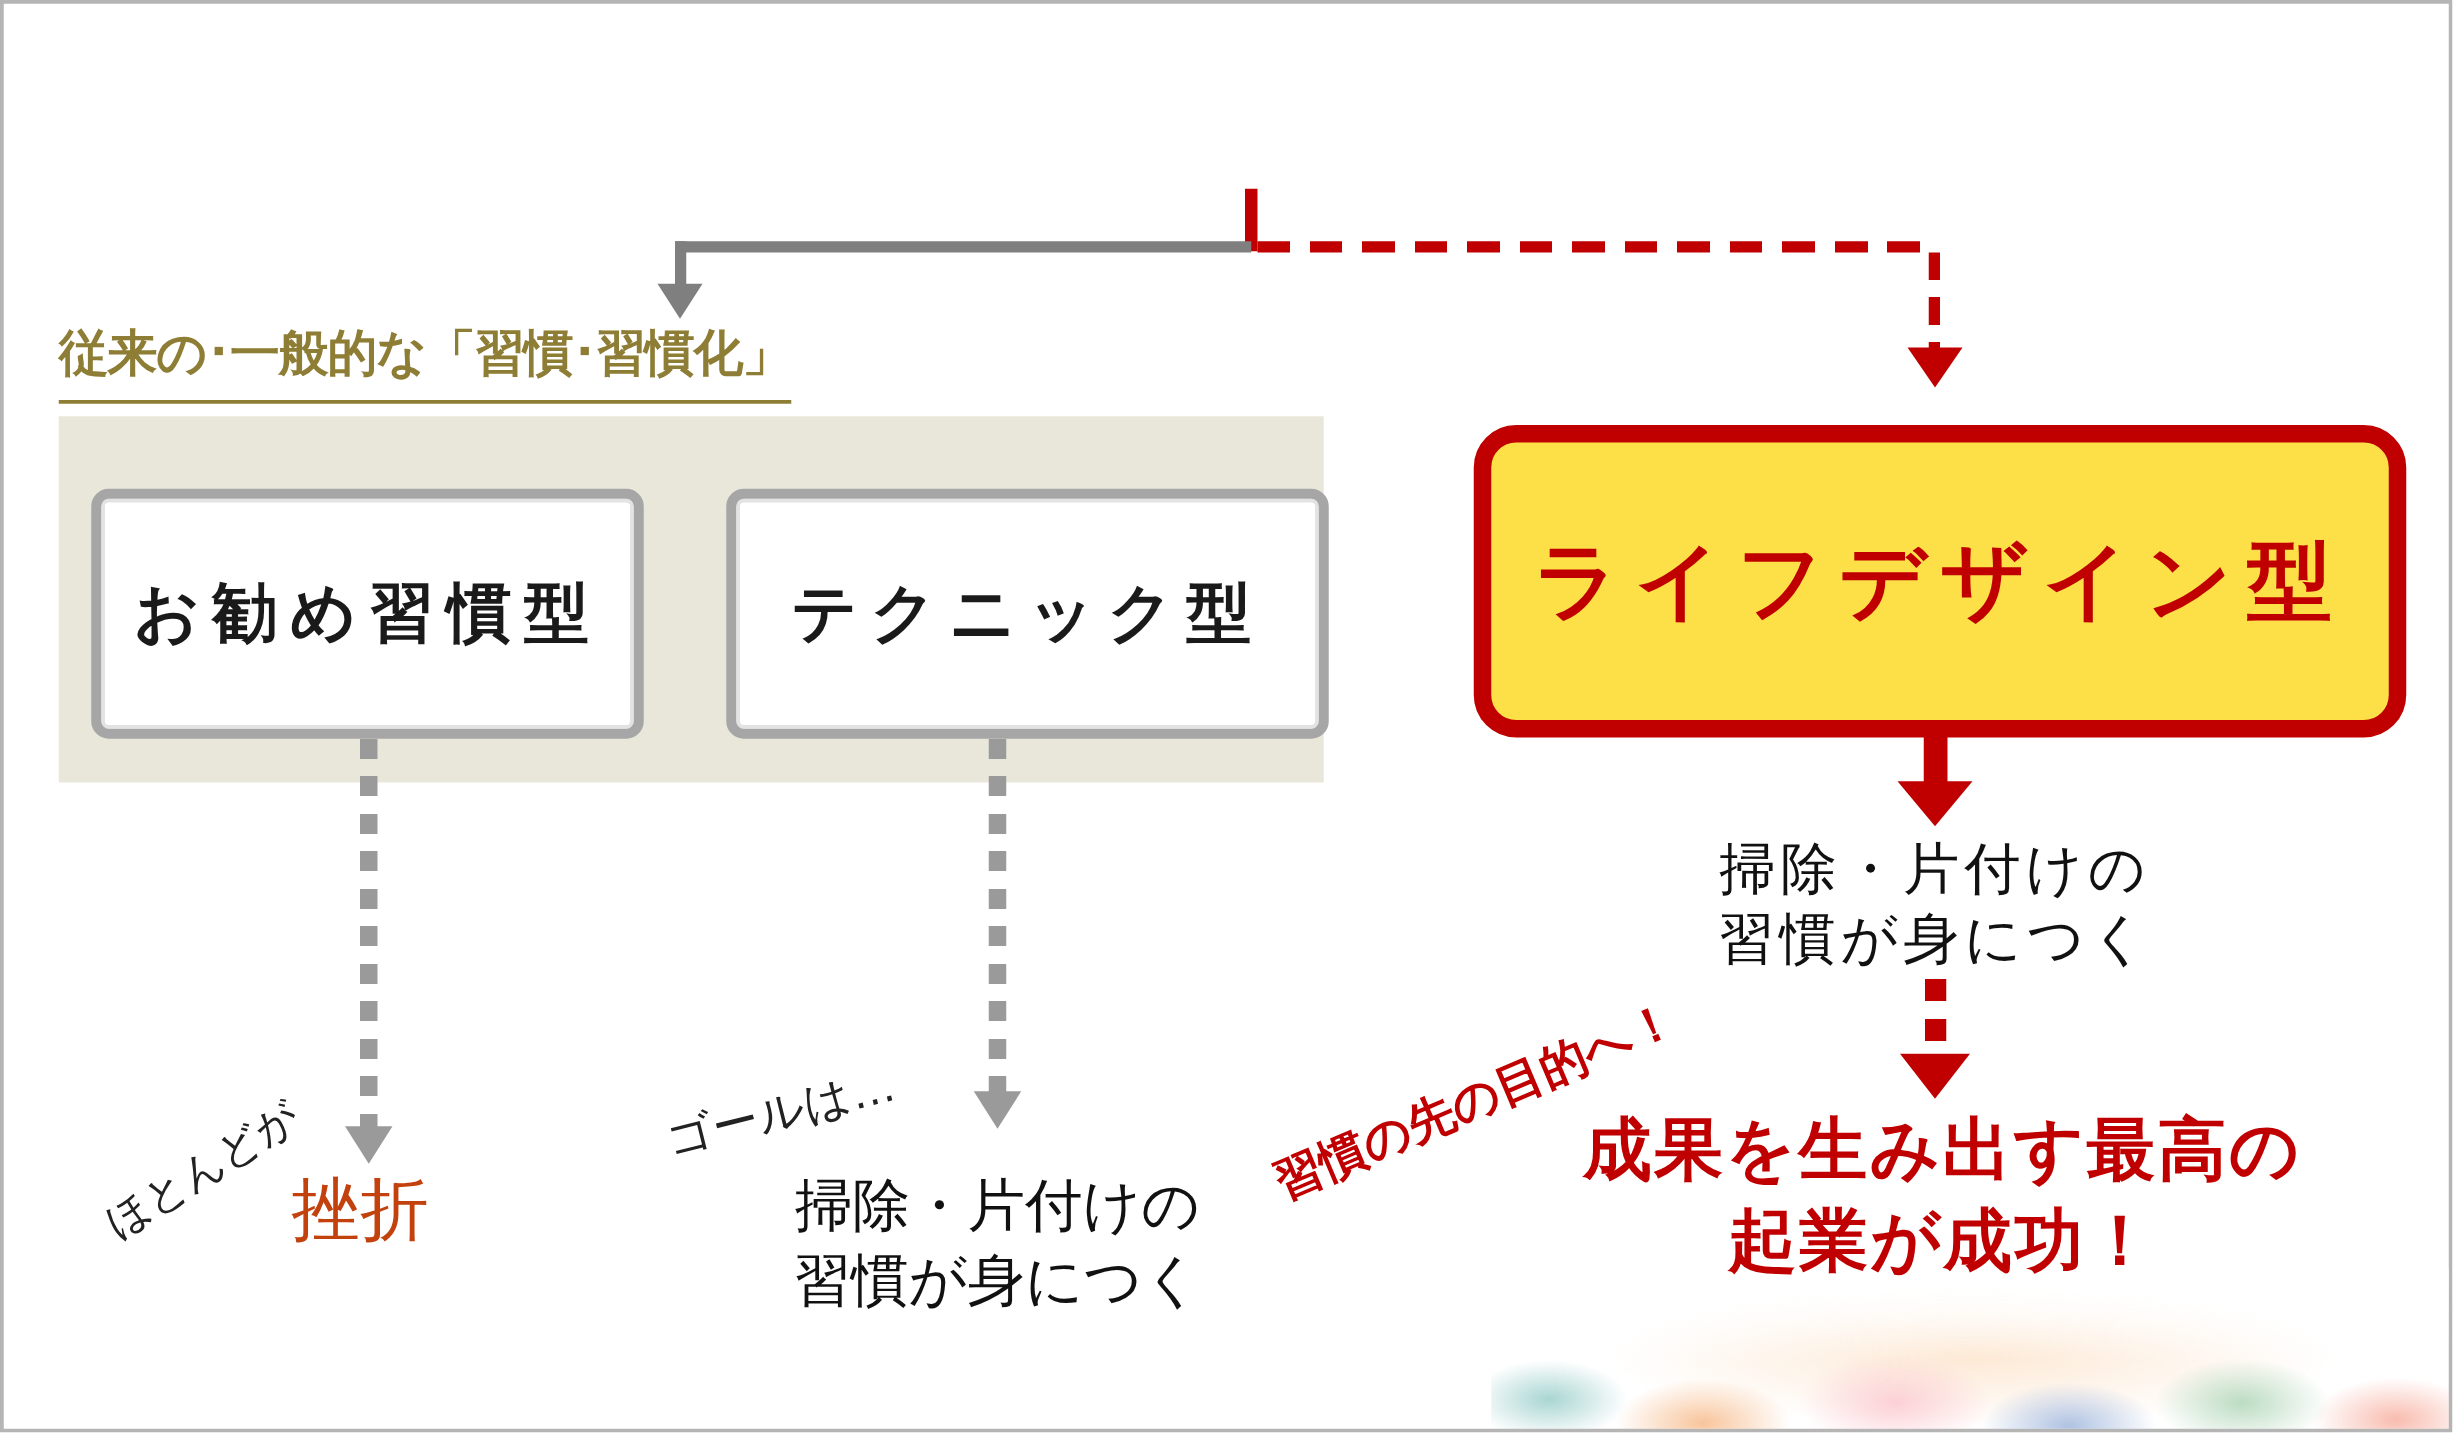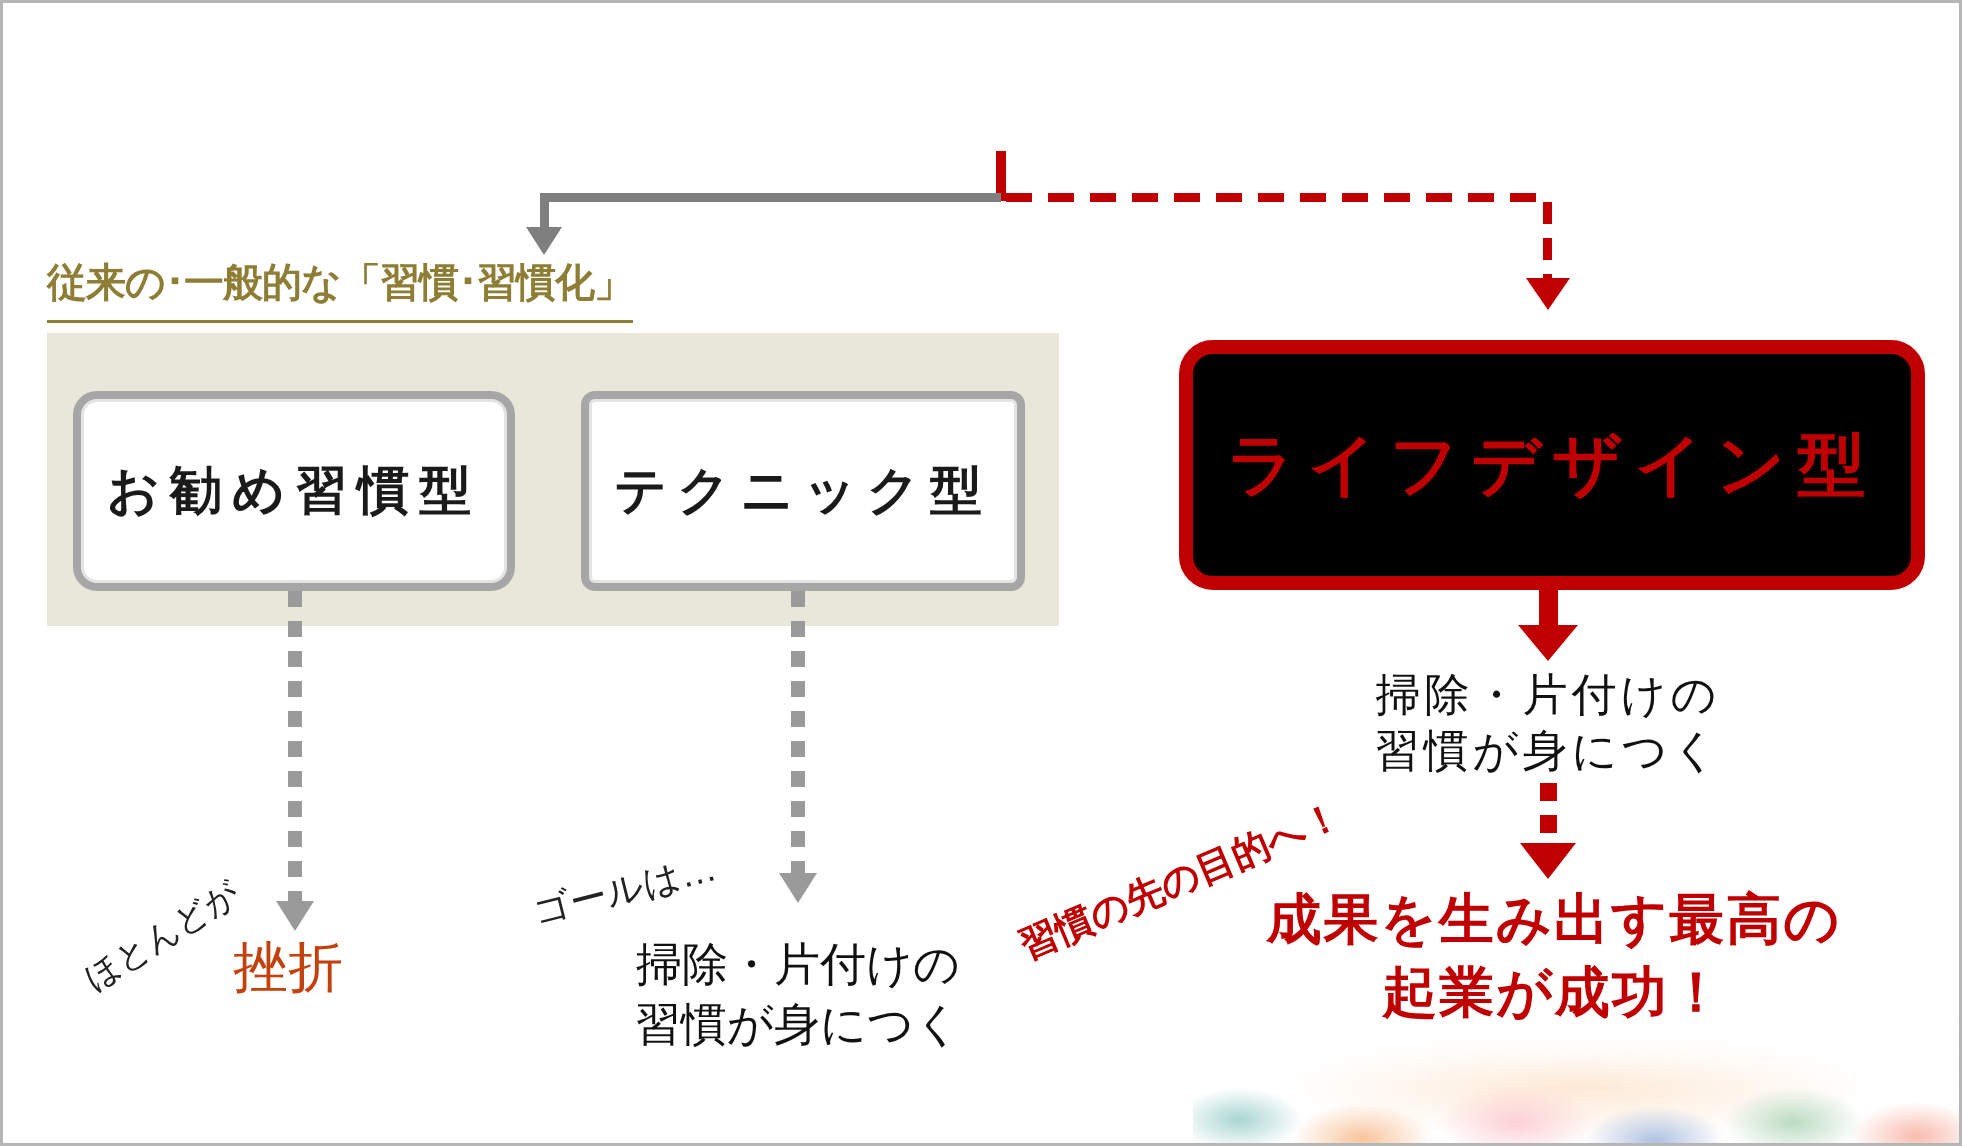--- a/index.html
+++ b/index.html
@@ -46,22 +46,22 @@
   }
   .beige-panel { position:absolute; left:44px; top:330px; width:1012px; height:293px; background:#e9e7da; }
   .habit-box {
     position:absolute; top:388px; height:200px;
     background:#ffffff;
     border:8px solid #a6a6a6; border-radius:14px;
     box-shadow:inset 0 0 0 3px #e3e3e3;
     display:flex; align-items:center; justify-content:center;
     font-size:52px; font-weight:bold; letter-spacing:10px; color:#1a1a1a;
   }
-  .box1 { left:70px;  width:442px;border-radius:24px; }
-  .box2 { left:578px; width:444px; }
+  .box1 { left:70px;  width:442px; }
+  .box2 { left:578px; width:482px; }
 
   
   .dot-shaft { position:absolute; width:14px;
                background:repeating-linear-gradient(180deg,#9a9a9a 0 16px,transparent 16px 30px); }
   .shaft1 { left:285px; top:588px; height:312px; }
   .shaft2 { left:788px; top:588px; height:284px; }
   .dot-head { position:absolute; width:0; height:0;
               border-left:19px solid transparent; border-right:19px solid transparent;
               border-top:30px solid #9a9a9a; }
   .head1 { left:273px; top:898px; }
@@ -72,21 +72,21 @@
                  transform:rotate(-32deg); white-space:nowrap; }
   .zasetsu     { position:absolute; left:230px; top:928px; font-size:55px; color:#c2410c; white-space:nowrap; }
   .ann-goal    { position:absolute; left:528px; top:862px; font-size:37px; color:#222222;
                  transform:rotate(-14deg); white-space:nowrap; }
   .outcome2    { position:absolute; left:560px; top:932px; width:470px;
                  text-align:center; font-size:46px; line-height:1.3; color:#111111; }
 
   
   .life-box {
     position:absolute; left:1176px; top:337px; width:746px; height:250px;
-    background:#000000;
+    background:#fde047;
     border:14px solid #c00000; border-radius:34px;
     display:flex; align-items:center; justify-content:center;
     font-size:68px; font-weight:bold; letter-spacing:12px; color:#c00000;
     z-index:2;
   }
   .red-arrow-shaft { position:absolute; left:1536px; top:585px; width:19px; height:40px; background:#c00000; }
   .red-arrow-head  { position:absolute; left:1515px; top:622px; width:0; height:0;
                      border-left:30px solid transparent; border-right:30px solid transparent;
                      border-top:36px solid #c00000; }
   .right-result { position:absolute; left:1270px; top:664px; width:550px;

